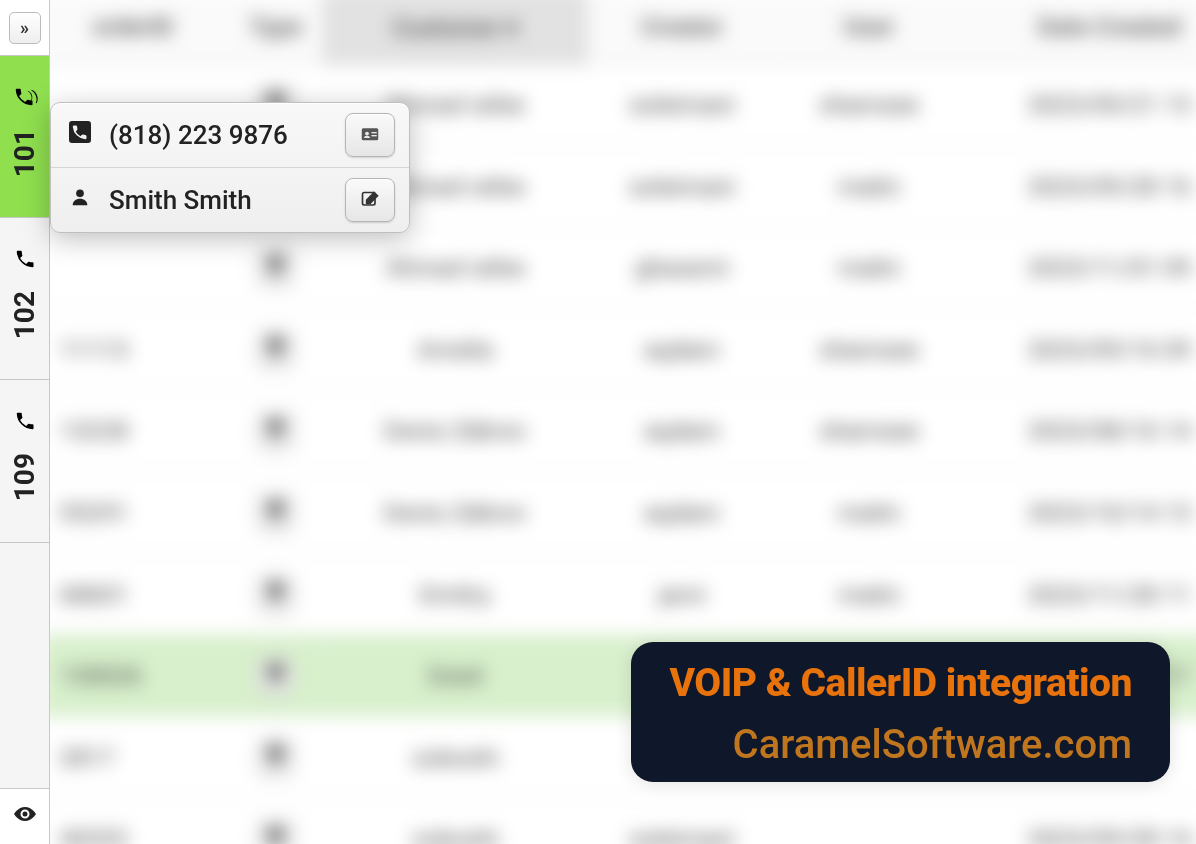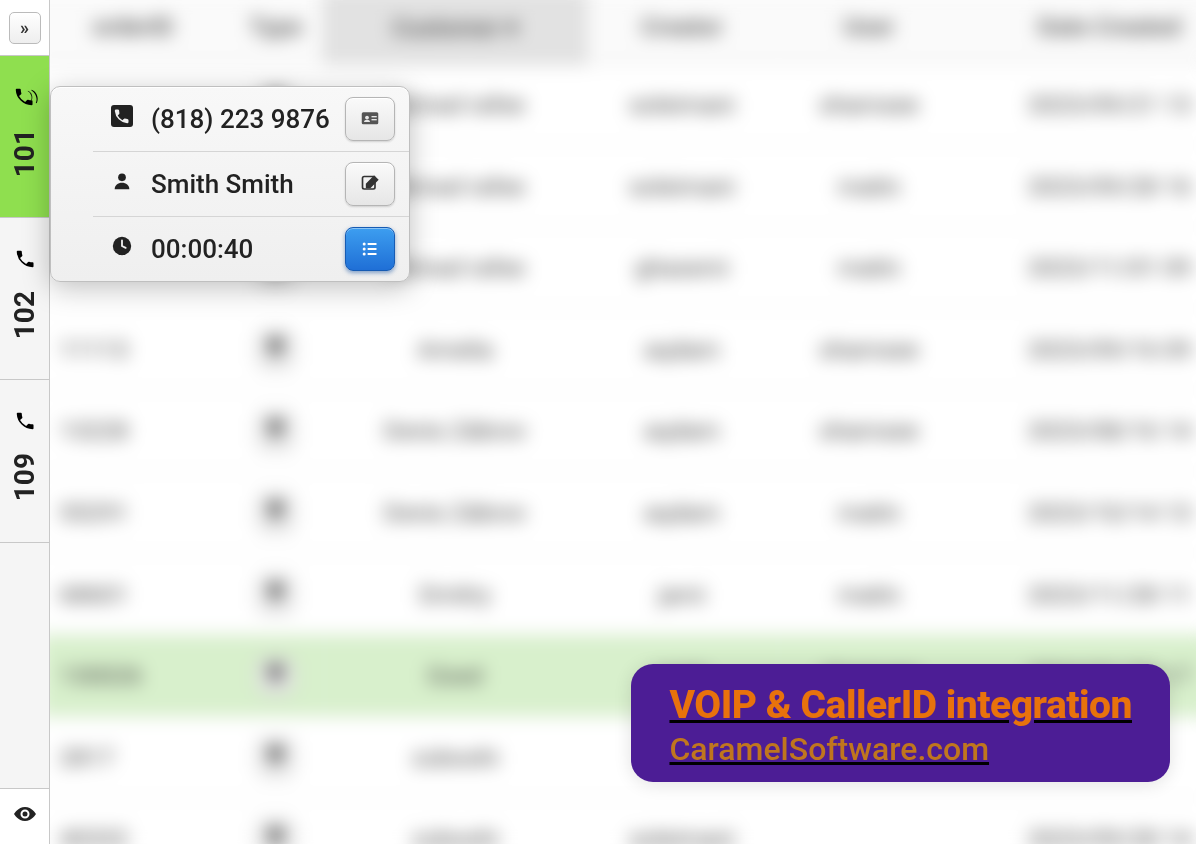--- a/index.html
+++ b/index.html
@@ -71,26 +71,25 @@
   }
   .sidebar .eye .icn { font-size: 22px; color: #222; }
   .waves::after { content: ')'; font-size: 14px; display:inline-block; transform: translate(-2px,-8px) rotate(-20deg); }
   .waves::before { content: ')'; font-size: 10px; display:inline-block; transform: translate(20px,-10px) rotate(-20deg); opacity:.9;}
 
   
   .phone svg { width: 22px; height: 22px; }
 
   
   .popup {
-    position: absolute; left: 50px; top: 86px; width: 360px;
+    position: absolute; left: 50px; top: 102px; width: 360px;
     background: linear-gradient(#f8f8f8,#efefef);
     border: 1px solid #bfbfbf; border-radius: 10px;
     box-shadow: 0 6px 28px rgba(0,0,0,.25), inset 0 1px 0 #fff;
     overflow: hidden;
-    padding-left: 42px;
   }
   .popup .row {
     display: flex; align-items: center; gap: 14px;
     padding: 10px 14px; border-bottom: 1px solid #d5d5d5;
     font-size: 26px; color: #222;
   }
   .popup .row:last-child { border-bottom: 0; }
   .popup .row .icn { width: 30px; font-size: 24px; color: #333; text-align:center; }
   .popup .row .txt { flex: 1; white-space: nowrap; font-weight: 500; }
   .sqbtn {
@@ -100,27 +99,26 @@
     font-size: 20px; color: #333;
   }
   .sqbtn.primary {
     background: linear-gradient(#3d9ef0,#1f6fd6); border-color:#165bb3; color:#fff;
     box-shadow: 0 2px 4px rgba(20,80,160,.5), inset 0 1px 0 rgba(255,255,255,.4);
   }
 
   
   .banner {
     position: absolute; right: 26px; bottom: 62px;
-    background: #4c1d95; border-radius: 22px; padding: 18px 38px 14px;
+    background: #0f172a; border-radius: 22px; padding: 18px 38px 14px;
     box-shadow: 0 2px 18px rgba(0,0,0,.12);
-    text-align: left;
-    text-decoration: underline;
+    text-align: right;
   }
   .banner .title { font-size: 39px; font-weight: 800; color: #e8720c; letter-spacing: -0.5px; }
-  .banner .site { font-size: 32px; font-weight: 500; color: #c0761e; margin-top: 2px; }
+  .banner .site { font-size: 40px; font-weight: 500; color: #c0761e; margin-top: 15px; }
 </style>
 </head>
 <body>
 
 <div class="viewport">
 
   <div class="bg">
     <table>
       <thead>
           <tr id="bg-head">
@@ -277,39 +275,20 @@
           </svg>
       </span>
       <span class="txt">Smith Smith</span>
       <div class="sqbtn">
         <svg viewBox="0 0 24 24" width="20" height="20" fill="none" stroke="#333" stroke-width="2">
             <rect x="3" y="3" width="15" height="15" rx="2"></rect>
             <path d="M17 3l4 4-9 9H8v-4z" fill="#333" stroke="#333"></path>
           </svg>
       </div>
     </div>
-    <div class="row">
-      <span class="icn">
-        <svg viewBox="0 0 24 24" width="22" height="22" fill="#222">
-            <circle cx="12" cy="12" r="10"></circle>
-            <path d="M12 6v6l4 2" stroke="#f0f0f0" stroke-width="2" fill="none" stroke-linecap="round"></path>
-          </svg>
-      </span>
-      <span class="txt">00:00:40</span>
-      <div class="sqbtn primary">
-        <svg viewBox="0 0 24 24" width="22" height="20" fill="#fff">
-            <circle cx="5" cy="6" r="1.8"></circle>
-            <rect x="9" y="4.7" width="11" height="2.6" rx="1"></rect>
-            <circle cx="5" cy="12" r="1.8"></circle>
-            <rect x="9" y="10.7" width="11" height="2.6" rx="1"></rect>
-            <circle cx="5" cy="18" r="1.8"></circle>
-            <rect x="9" y="16.7" width="11" height="2.6" rx="1"></rect>
-          </svg>
-      </div>
-    </div>
   </div>
 
   <div class="banner">
     <div class="title">VOIP &amp; CallerID integration</div>
     <div class="site">CaramelSoftware.com</div>
   </div>
 
 </div>
 
 </body></html>

